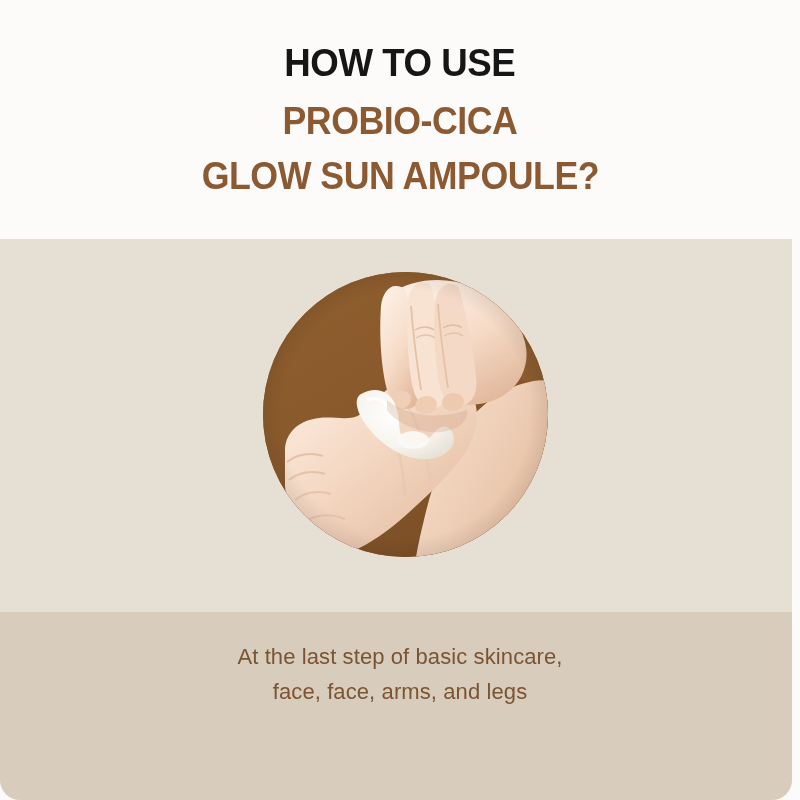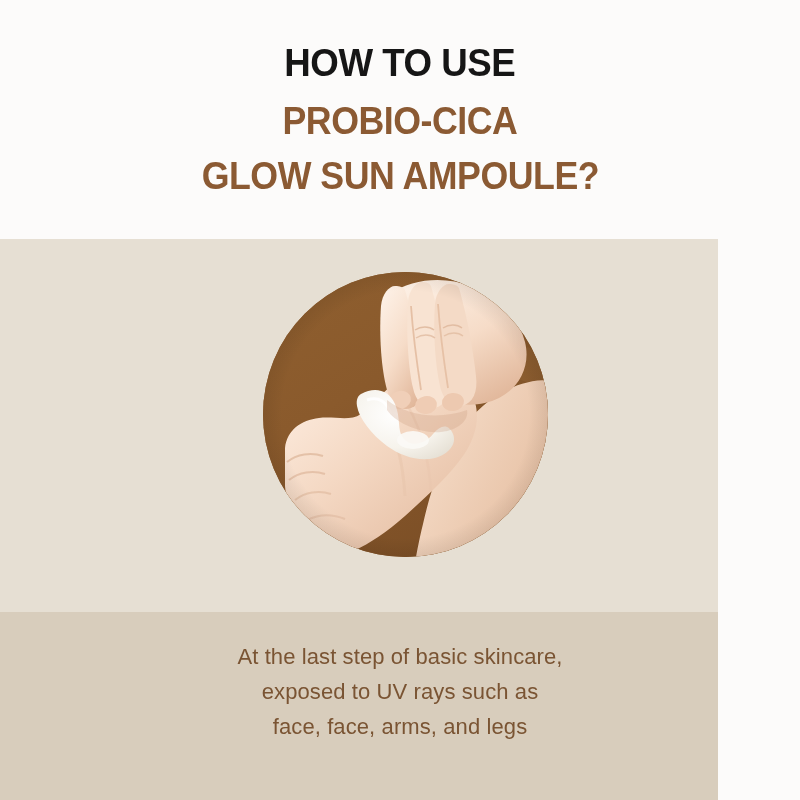--- a/index.html
+++ b/index.html
@@ -9,23 +9,24 @@
     width: 800px;
     height: 800px;
     overflow: hidden;
   }
   body {
     font-family: "Liberation Sans", sans-serif;
     background: #FCFBFA;
   }
   #page {
     position: relative;
-    width: 718px;
+    width: 792px;
     height: 800px;
     overflow: hidden;
+    border-radius: 20px;
   }
 
   
   .heading-band {
     position: absolute;
     left: 0;
     top: 0;
     width: 800px;
     height: 239px;
     background: #FCFBFA;
@@ -216,17 +217,16 @@
         <path d="M124,128 C144,144 176,148 204,138 C206,148 196,158 178,160
                  C156,162 132,150 124,138 Z" fill="#C89B7C" opacity="0.28"></path>
 
         <rect x="0" y="0" width="285" height="285" fill="url(#vign)"></rect>
       </svg>
     </div>
   </div>
 
   <div class="caption-band">
     <span class="caption-line">At the last step of basic skincare,</span>
-    <span class="caption-line">exposed to UV rays such as</span>
     <span class="caption-line">face, face, arms, and legs</span>
   </div>
 
 </div>
 
 </body></html>

